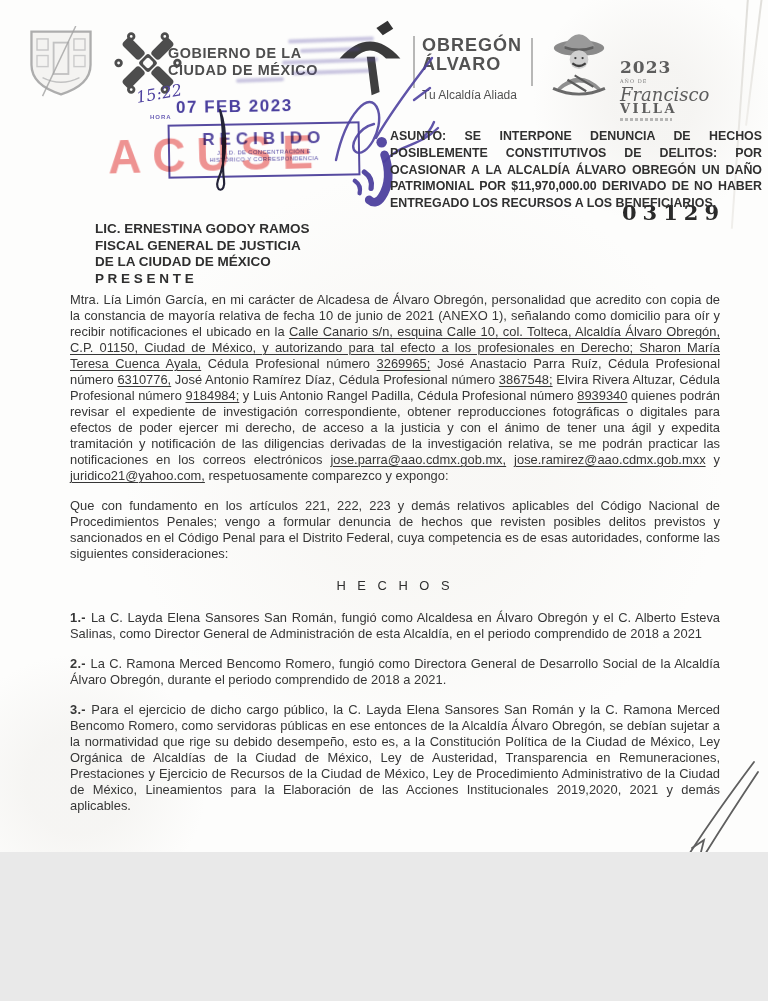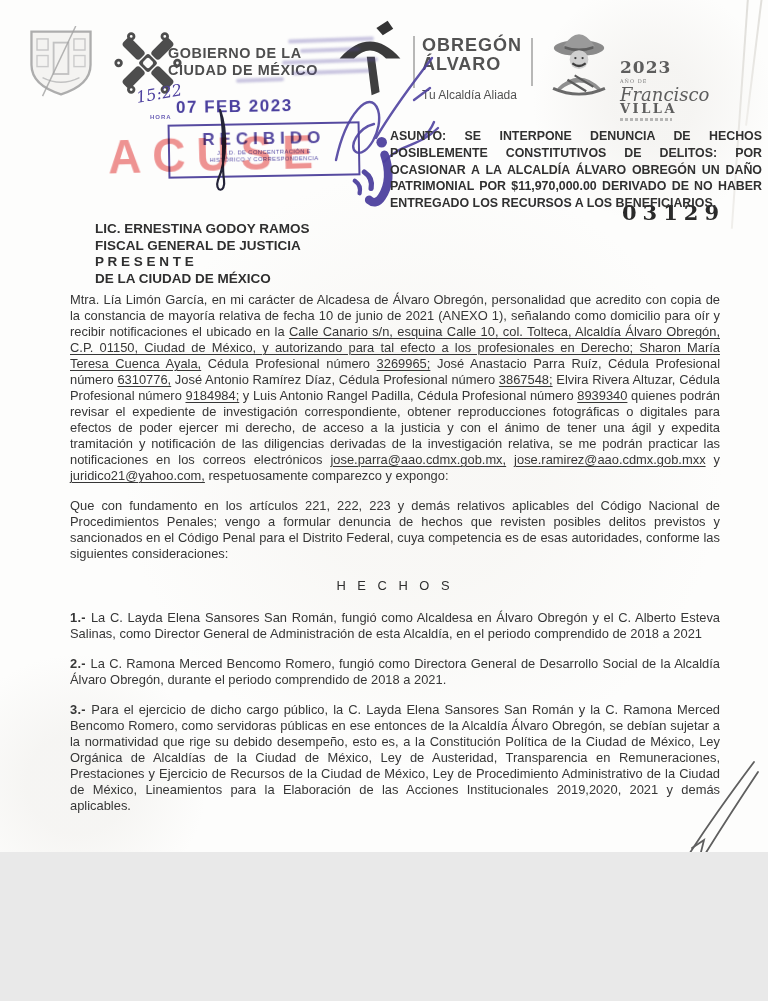--- a/index.html
+++ b/index.html
@@ -194,22 +194,22 @@
     </g>
   </svg>
 
   <div class="abs subject">ASUNTO: SE INTERPONE DENUNCIA DE HECHOS POSIBLEMENTE CONSTITUTIVOS DE DELITOS: POR OCASIONAR A LA ALCALDÍA ÁLVARO OBREGÓN UN DAÑO PATRIMONIAL POR $11,970,000.00 DERIVADO DE NO HABER ENTREGADO LOS RECURSOS A LOS BENEFICIARIOS.</div>
 
   <div class="abs folio">03129</div>
 
   <div class="abs recipient">
     <div>LIC. ERNESTINA GODOY RAMOS</div>
     <div>FISCAL GENERAL DE JUSTICIA</div>
+    <div>DE LA CIUDAD DE MÉXICO</div>
     <div>P R E S E N T E</div>
-    <div>DE LA CIUDAD DE MÉXICO</div>
   </div>
 
   <div class="abs body-text">
     <p><span>Mtra. Lía Limón García, en mi carácter de Alcadesa de Álvaro Obregón, personalidad que acredito con copia de la constancia de mayoría relativa de fecha 10 de junio de 2021 (ANEXO 1), señalando como domicilio para oír y recibir notificaciones el ubicado en la </span><span class="u">Calle Canario s/n, esquina Calle 10, col. Tolteca, Alcaldía Álvaro Obregón, C.P. 01150, Ciudad de México, y autorizando para tal efecto a los profesionales en Derecho; Sharon María Teresa Cuenca Ayala,</span><span> Cédula Profesional número </span><span class="u">3269965;</span><span> José Anastacio Parra Ruíz, Cédula Profesional número </span><span class="u">6310776,</span><span> José Antonio Ramírez Díaz, Cédula Profesional número </span><span class="u">3867548;</span><span> Elvira Rivera Altuzar, Cédula Profesional número </span><span class="u">9184984;</span><span> y Luis Antonio Rangel Padilla, Cédula Profesional número </span><span class="u">8939340</span><span> quienes podrán revisar el expediente de investigación correspondiente, obtener reproducciones fotográficas o digitales para efectos de poder ejercer mi derecho, de acceso a la justicia y con el ánimo de tener una ágil y expedita tramitación y notificación de las diligencias derivadas de la investigación relativa, se me podrán practicar las notificaciones en los correos electrónicos </span><span class="u">jose.parra@aao.cdmx.gob.mx,</span><span> </span><span class="u">jose.ramirez@aao.cdmx.gob.mxx</span><span> y </span><span class="u">juridico21@yahoo.com,</span><span> respetuosamente comparezco y expongo:</span></p>
     <p class="p2">Que con fundamento en los artículos 221, 222, 223 y demás relativos aplicables del Código Nacional de Procedimientos Penales; vengo a formular denuncia de hechos que revisten posibles delitos previstos y sancionados en el Código Penal para el Distrito Federal, cuya competencia es de esas autoridades, conforme las siguientes consideraciones:</p>
     <div class="hechos-title">H E C H O S</div>
     <p class="item"><b>1.- </b><span>La C. Layda Elena Sansores San Román, fungió como Alcaldesa en Álvaro Obregón y el C. Alberto Esteva Salinas, como Director General de Administración de esta Alcaldía, en el periodo comprendido de 2018 a 2021</span></p>
     <p class="item"><b>2.- </b><span>La C. Ramona Merced Bencomo Romero, fungió como Directora General de Desarrollo Social de la Alcaldía Álvaro Obregón, durante el periodo comprendido de 2018 a 2021.</span></p>
     <p class="item"><b>3.- </b><span>Para el ejercicio de dicho cargo público, la C. Layda Elena Sansores San Román y la C. Ramona Merced Bencomo Romero, como servidoras públicas en ese entonces de la Alcaldía Álvaro Obregón, se debían sujetar a la normatividad que rige su debido desempeño, esto es, a la Constitución Política de la Ciudad de México, Ley Orgánica de Alcaldías de la Ciudad de México, Ley de Austeridad, Transparencia en Remuneraciones, Prestaciones y Ejercicio de Recursos de la Ciudad de México, Ley de Procedimiento Administrativo de la Ciudad de México, Lineamientos para la Elaboración de las Acciones Institucionales 2019,2020, 2021 y demás aplicables.</span></p>
   </div>

